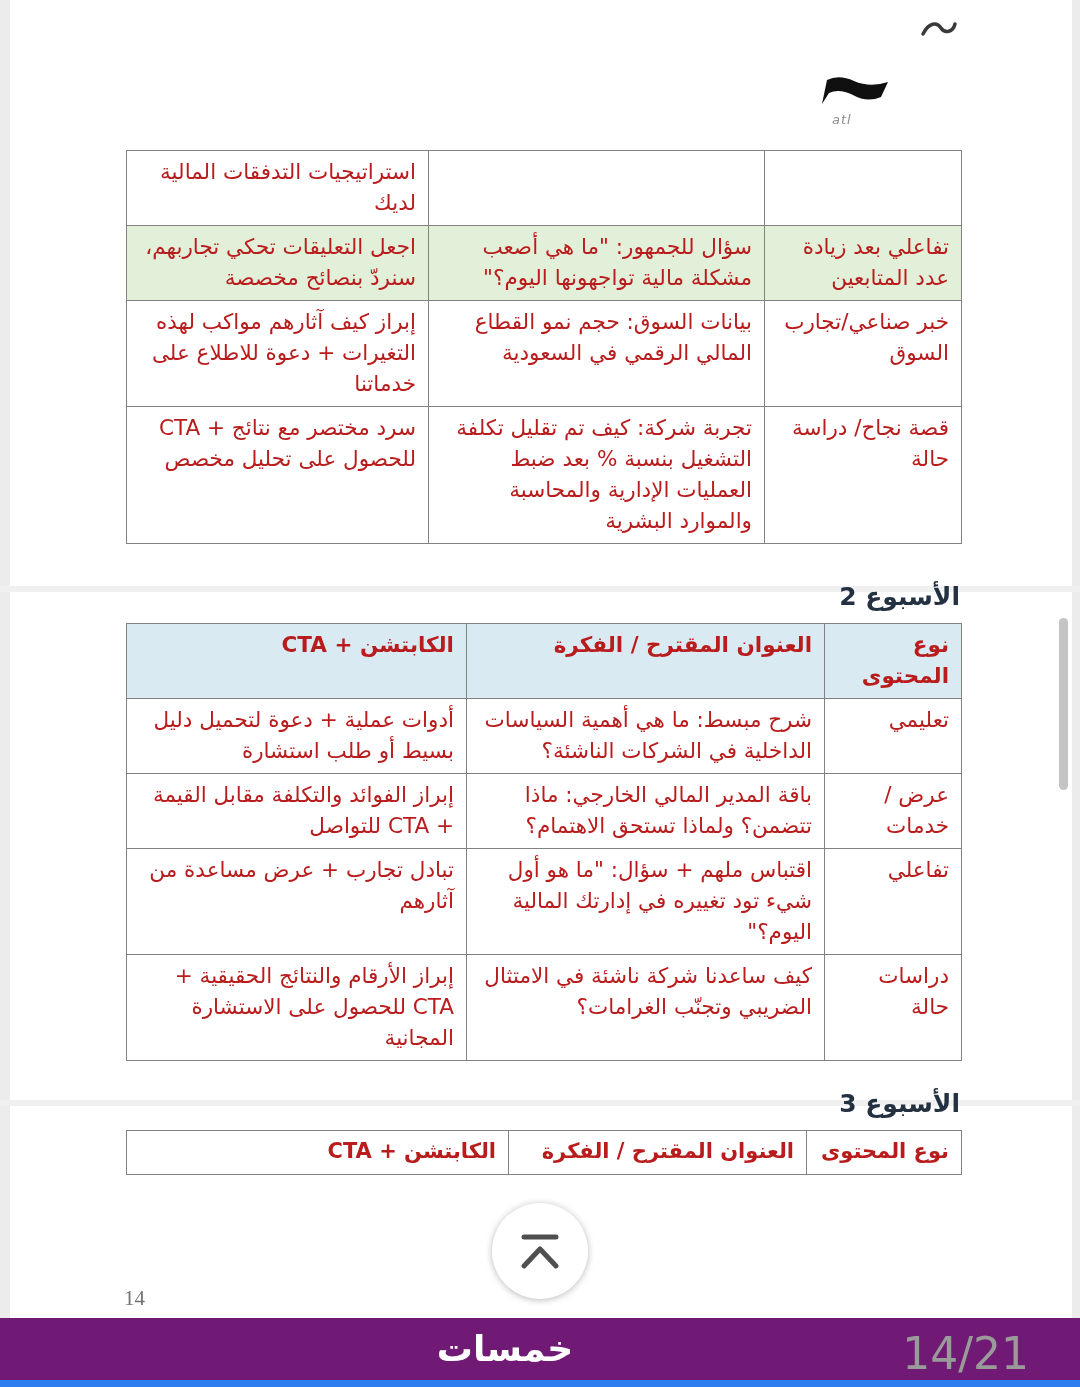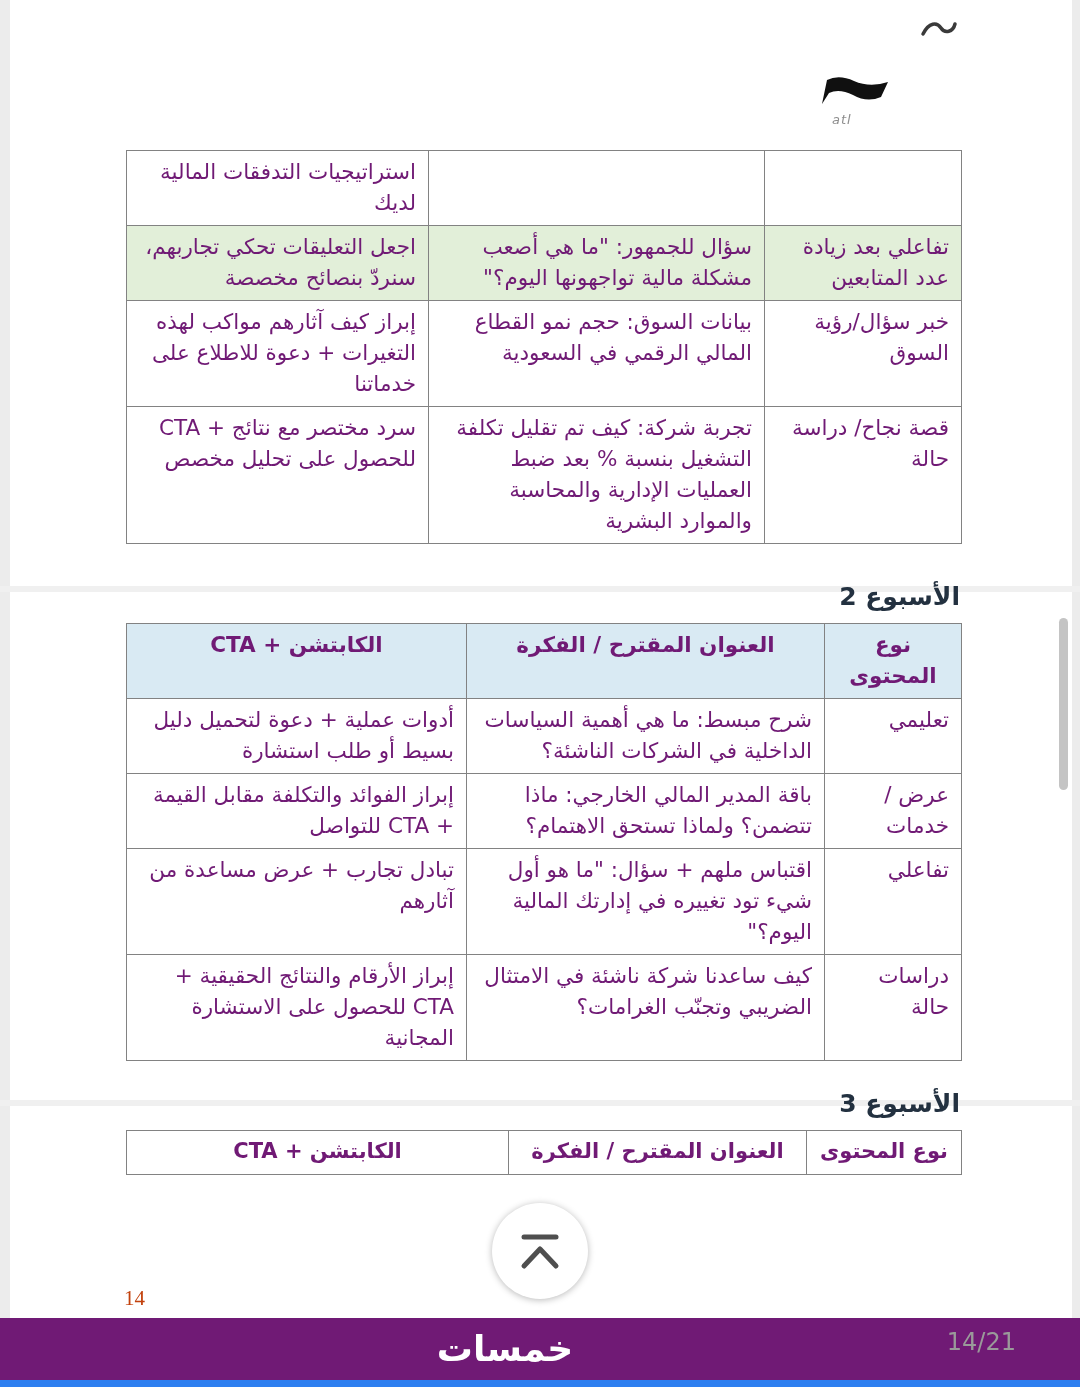--- a/index.html
+++ b/index.html
@@ -14,37 +14,37 @@
 
   
   .swash{position:absolute;left:920px;top:16px;z-index:3;}
   .logo{position:absolute;left:818px;top:76px;width:86px;z-index:3;text-align:left;font-style:italic;}
   .logo-text{font-size:13px;color:#8d8d8d;letter-spacing:1px;margin-top:2px;margin-left:14px;}
 
   
   .content{position:absolute;left:127px;top:150px;width:835px;direction:rtl;color:#233140;z-index:2;}
   table{width:100%;border-collapse:collapse;table-layout:fixed;background:#ffffff;}
   td,th{border:1px solid #828282;padding:5px 12px 7px;font-size:21.5px;line-height:31px;
-        vertical-align:top;font-weight:normal;color:#701a75;word-wrap:break-word;}
+        text-align:right;vertical-align:top;font-weight:normal;color:#b91c1c;word-wrap:break-word;}
   tr.green td{background:#e2efd9;padding-left:8px;}
   .t2 thead th{background:#d9eaf3;font-weight:bold;}
   .t3 th{font-weight:bold;white-space:nowrap;font-size:21px;background:#ffffff;}
   h2.week{font-size:25px;font-weight:600;margin:38px 2px 12px;color:#233140;}
   h2.week-3{margin-top:28px;}
 
   
   .scroll-top{position:absolute;left:492px;top:1203px;width:96px;height:96px;border-radius:50%;
               background:#ffffff;box-shadow:0 1px 7px rgba(0,0,0,0.28);display:flex;
               align-items:center;justify-content:center;z-index:5;cursor:pointer;}
   .page-number{position:absolute;left:124px;top:1286px;font-family:"Liberation Serif",serif;
-               font-size:21px;color:#c2410c;z-index:4;}
+               font-size:21px;color:#737373;z-index:4;}
   .bottom-bar{position:absolute;left:0;right:0;top:1318px;height:62px;background:#701a75;z-index:6;}
   .watermark{position:absolute;left:0;right:0;top:10px;text-align:center;transform:translateX(-35px);
              color:#ffffff;font-weight:bold;font-size:36px;letter-spacing:2px;}
-  .page-indicator{position:absolute;right:64px;top:10px;font-size:24px;color:#9a9a9a;}
+  .page-indicator{position:absolute;right:51px;top:10px;font-size:44px;color:#9a9a9a;}
   .progress-bar{position:absolute;left:0;right:0;bottom:0;height:7px;background:#2d7ff0;z-index:7;}
   .scrollbar-thumb{position:absolute;right:12px;top:618px;width:9px;height:172px;background:#c4c4c4;
                    border-radius:5px;z-index:5;cursor:pointer;}
 </style>
 </head>
 <body>
 
 <div class="stage">
 
   <div class="edge edge-left"></div>
@@ -78,21 +78,21 @@
           <td></td>
           <td></td>
           <td>استراتيجيات التدفقات المالية لديك</td>
         </tr>
         <tr class="green">
           <td>تفاعلي بعد زيادة عدد المتابعين</td>
           <td>سؤال للجمهور: "ما هي أصعب مشكلة مالية تواجهونها اليوم؟"</td>
           <td>اجعل التعليقات تحكي تجاربهم، سنردّ بنصائح مخصصة</td>
         </tr>
         <tr>
-          <td>خبر سؤال/رؤية السوق</td>
+          <td>خبر صناعي/تجارب السوق</td>
           <td>بيانات السوق: حجم نمو القطاع المالي الرقمي في السعودية</td>
           <td>إبراز كيف آثارهم مواكب لهذه التغيرات + دعوة للاطلاع على خدماتنا</td>
         </tr>
         <tr>
           <td>قصة نجاح/ دراسة حالة</td>
           <td>تجربة شركة: كيف تم تقليل تكلفة التشغيل بنسبة % بعد ضبط العمليات الإدارية والمحاسبة والموارد البشرية</td>
           <td>سرد مختصر مع نتائج + CTA للحصول على تحليل مخصص</td>
         </tr>
       </tbody>
     </table>

